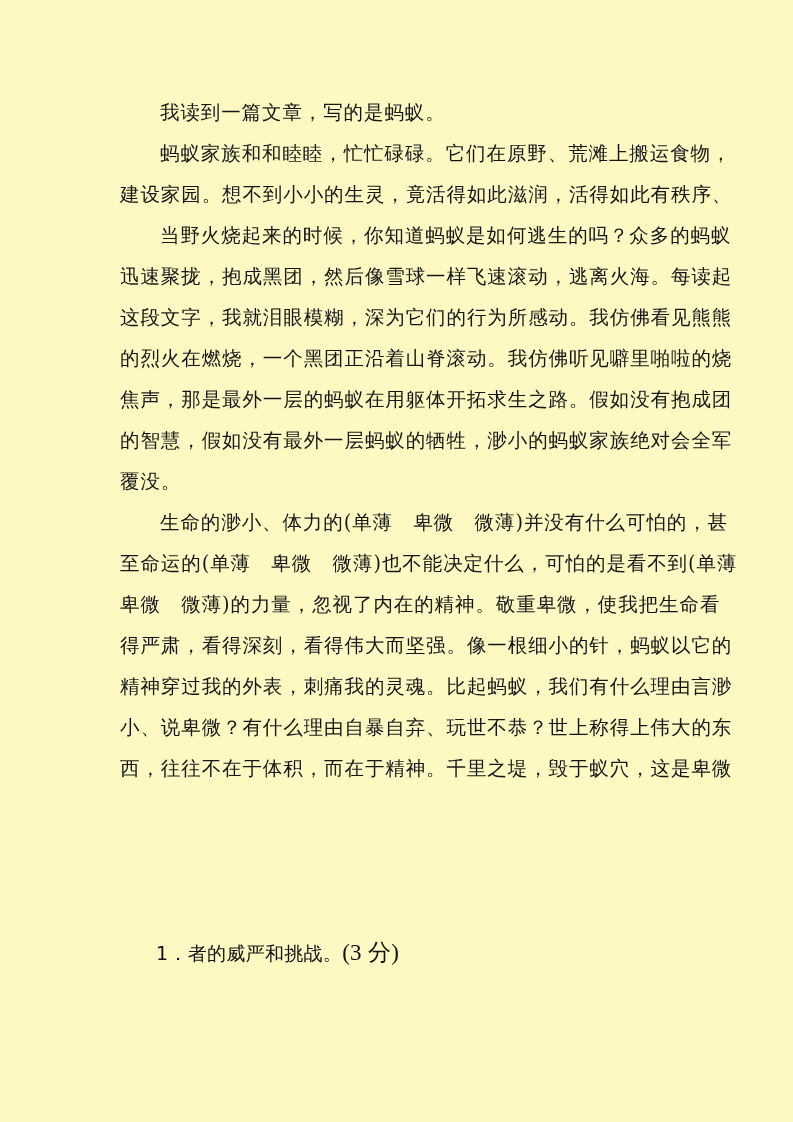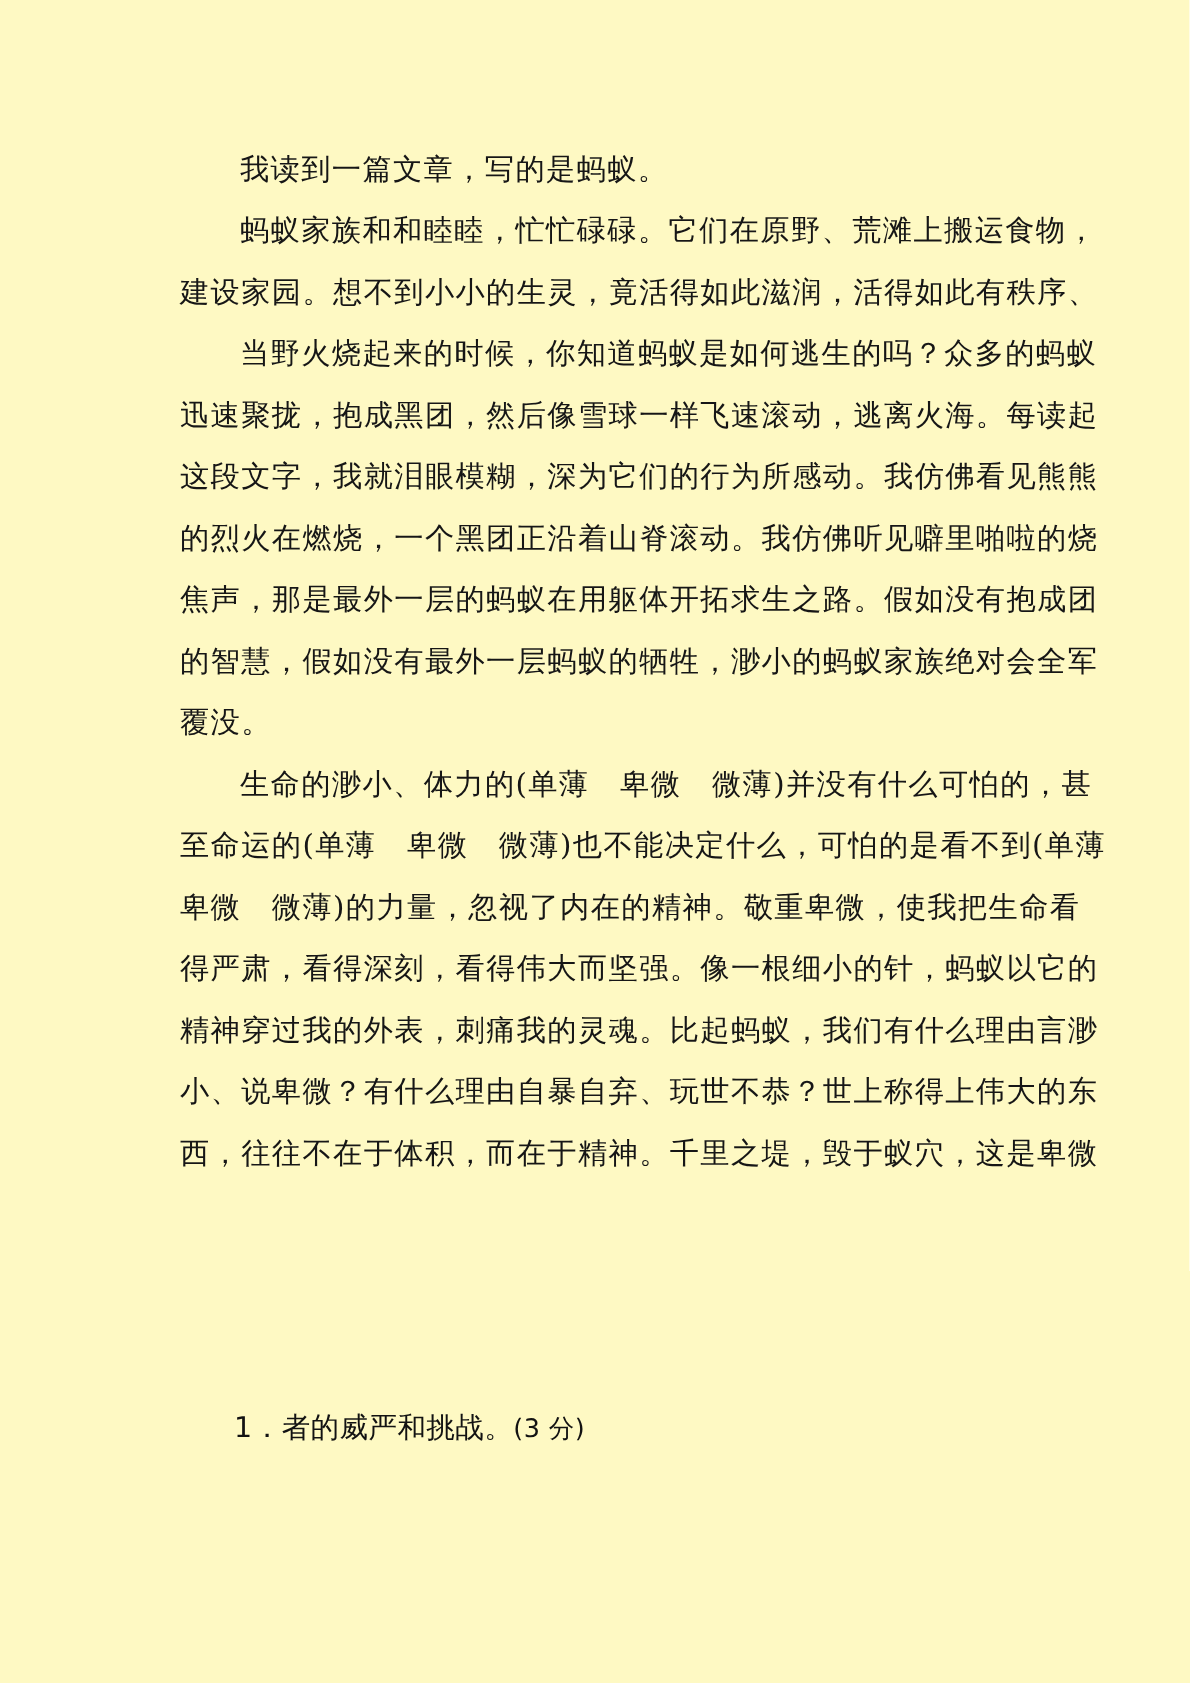--- a/index.html
+++ b/index.html
@@ -70,21 +70,22 @@
     color: #121212;
     white-space: pre;
     letter-spacing: 0.3px;
   }
 
   .q-num {
     font-family: "DejaVu Sans", "Liberation Sans", sans-serif;
   }
 
   .q-score {
-    font-size: 17px;
+    font-size: 23px;
+    font-family: Liberation Serif, serif;
   }
 
   .blank-gap {
     display: inline-block;
     width: 86px;
   }
 </style>
 </head>
 <body>
 

